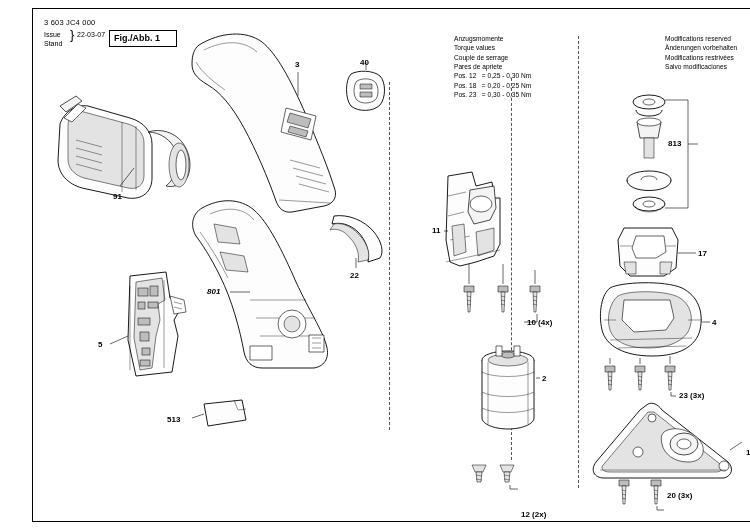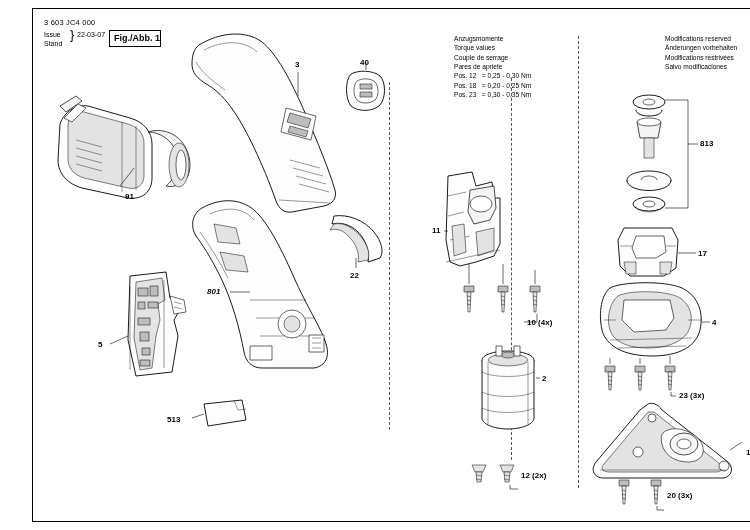--- a/index.html
+++ b/index.html
@@ -58,21 +58,21 @@
     margin-right: 2px;
     margin-top: -2px;
   }
   .hdr-vals {
     font-size: 7px;
     line-height: 1.25;
     margin-right: 4px;
   }
   .figbox {
     border: 1px solid #000;
-    padding: 1px 0 2px 4px;
+    padding: 1px 16px 2px 4px;
     font-size: 9px;
     font-weight: bold;
     white-space: nowrap;
     align-self: flex-start;
     margin-top: -1px;
   }
   
   .torque {
     position: absolute;
     left: 430px;
@@ -446,29 +446,29 @@
         <path class="thin" d="M630,490 L634,491 M630,494 L634,495 M630,498 L634,499"></path>
       </g>
       <path class="ln" d="M633,506 L633,510 L640,510"></path>
       <path class="ln" d="M600,478 L600,478"></path>
     </g>
 
   </svg>
 
   <div class="lbl" style="left:271px; top:60px;">3</div>
   <div class="lbl" style="left:336px; top:58px;">40</div>
-  <div class="lbl" style="left:101px; top:192px;">91</div>
+  <div class="lbl" style="left:89px; top:192px;">91</div>
   <div class="lbl" style="left:183px; top:287px;font-style:italic;">801</div>
   <div class="lbl" style="left:326px; top:271px;">22</div>
   <div class="lbl" style="left:74px; top:340px;">5</div>
   <div class="lbl" style="left:143px; top:415px;">513</div>
   <div class="lbl" style="left:408px; top:226px;">11</div>
   <div class="lbl" style="left:503px; top:318px;">10 (4x)</div>
   <div class="lbl" style="left:518px; top:374px;">2</div>
-  <div class="lbl" style="left:497px; top:471px;">12 (2x)</div>
-  <div class="lbl" style="left:676px; top:139px;">813</div>
+  <div class="lbl" style="left:497px; top:510px;">12 (2x)</div>
+  <div class="lbl" style="left:644px; top:139px;">813</div>
   <div class="lbl" style="left:674px; top:249px;">17</div>
   <div class="lbl" style="left:688px; top:318px;">4</div>
   <div class="lbl" style="left:655px; top:391px;text-align:right;">23 (3x)</div>
   <div class="lbl" style="left:722px; top:448px;">19</div>
   <div class="lbl" style="left:643px; top:491px;">20 (3x)</div>
 
 </div>
 
 </body></html>

